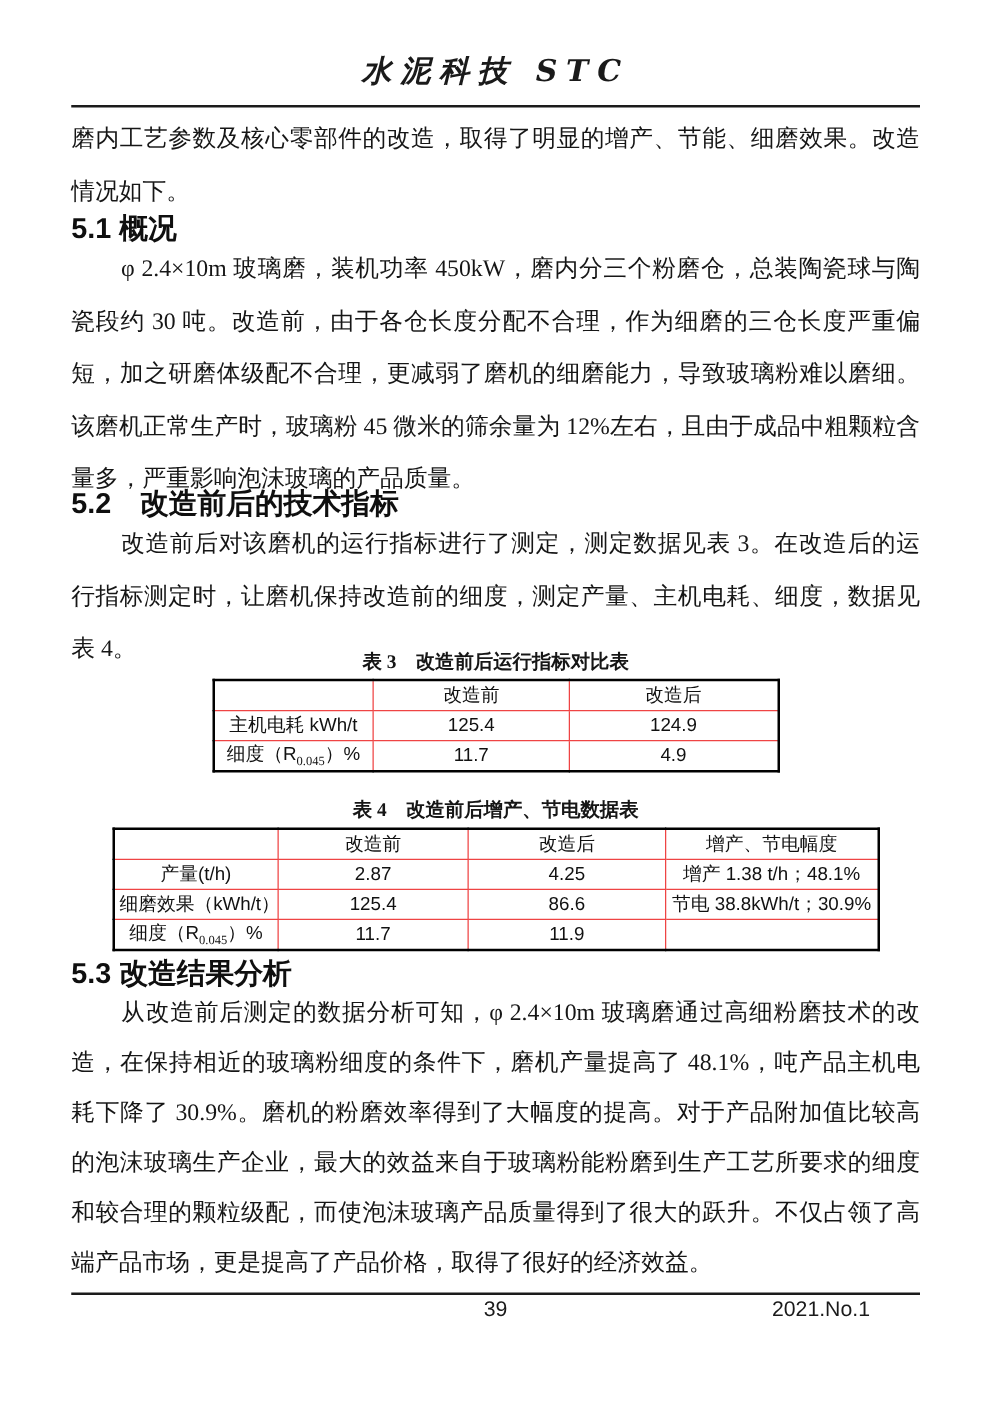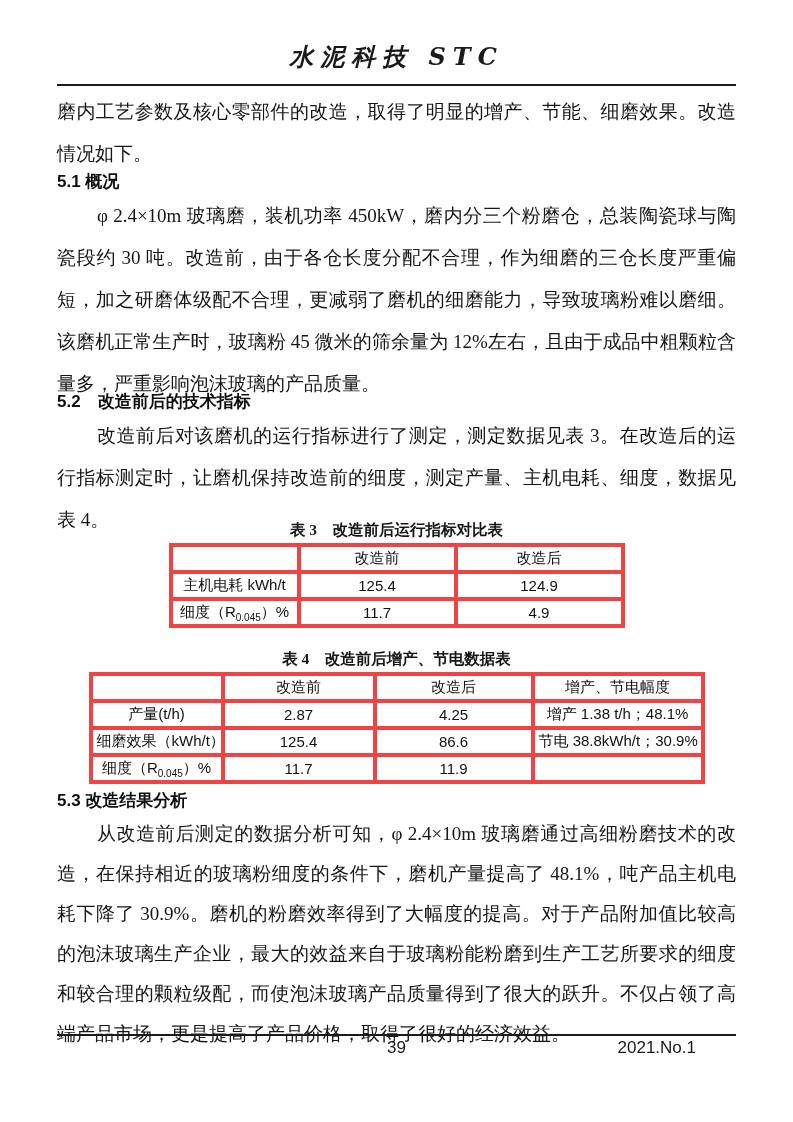--- a/index.html
+++ b/index.html
@@ -34,21 +34,21 @@
     font-size:19px;
     line-height:42px;
     text-align:justify;
     color:#161616;
   }
   p.intro{margin-top:5px;}
   p.indented{text-indent:2.1em;}
   h2.section-heading{
     font-family:"Liberation Sans","DejaVu Sans",sans-serif;
     font-weight:bold;
-    font-size:17px;
+    font-size:23px;
     line-height:26px;
     color:#0f0f0f;
     margin:0;
   }
   #h51{margin-top:-6px;}
   #h52{margin-top:-16px;}
   #h53{margin-top:4px;}
   .table-caption{
     text-align:center;
     font-size:15.5px;
@@ -62,31 +62,31 @@
   table.data-table{
     border-collapse:collapse;
     margin:2px auto 0 auto;
     table-layout:fixed;
     font-family:"Liberation Sans","DejaVu Sans",sans-serif;
     font-size:15px;
     color:#111;
     border:2px solid #000;
   }
   table.data-table td{
-    border:4px solid #ef4444;
+    border:1px solid #ef4444;
     text-align:center;
     vertical-align:middle;
     height:23px;
     padding:0 4px;
     overflow:hidden;
     white-space:nowrap;
   }
   table#table3{width:452px;}
   table#table4{width:612px;}
-  sub.fineness-sub{font-size:10px;}
+  sub.fineness-sub{font-size:10px;font-family:Liberation Serif, serif;}
   .footer{
     position:absolute;
     left:57px;right:57px;top:1034px;
   }
   .footer-rule{
     height:0;border:0;border-top:2.5px solid #1b1b1b;margin:0;
   }
   .footer-row{
     position:relative;
     margin-top:2px;

